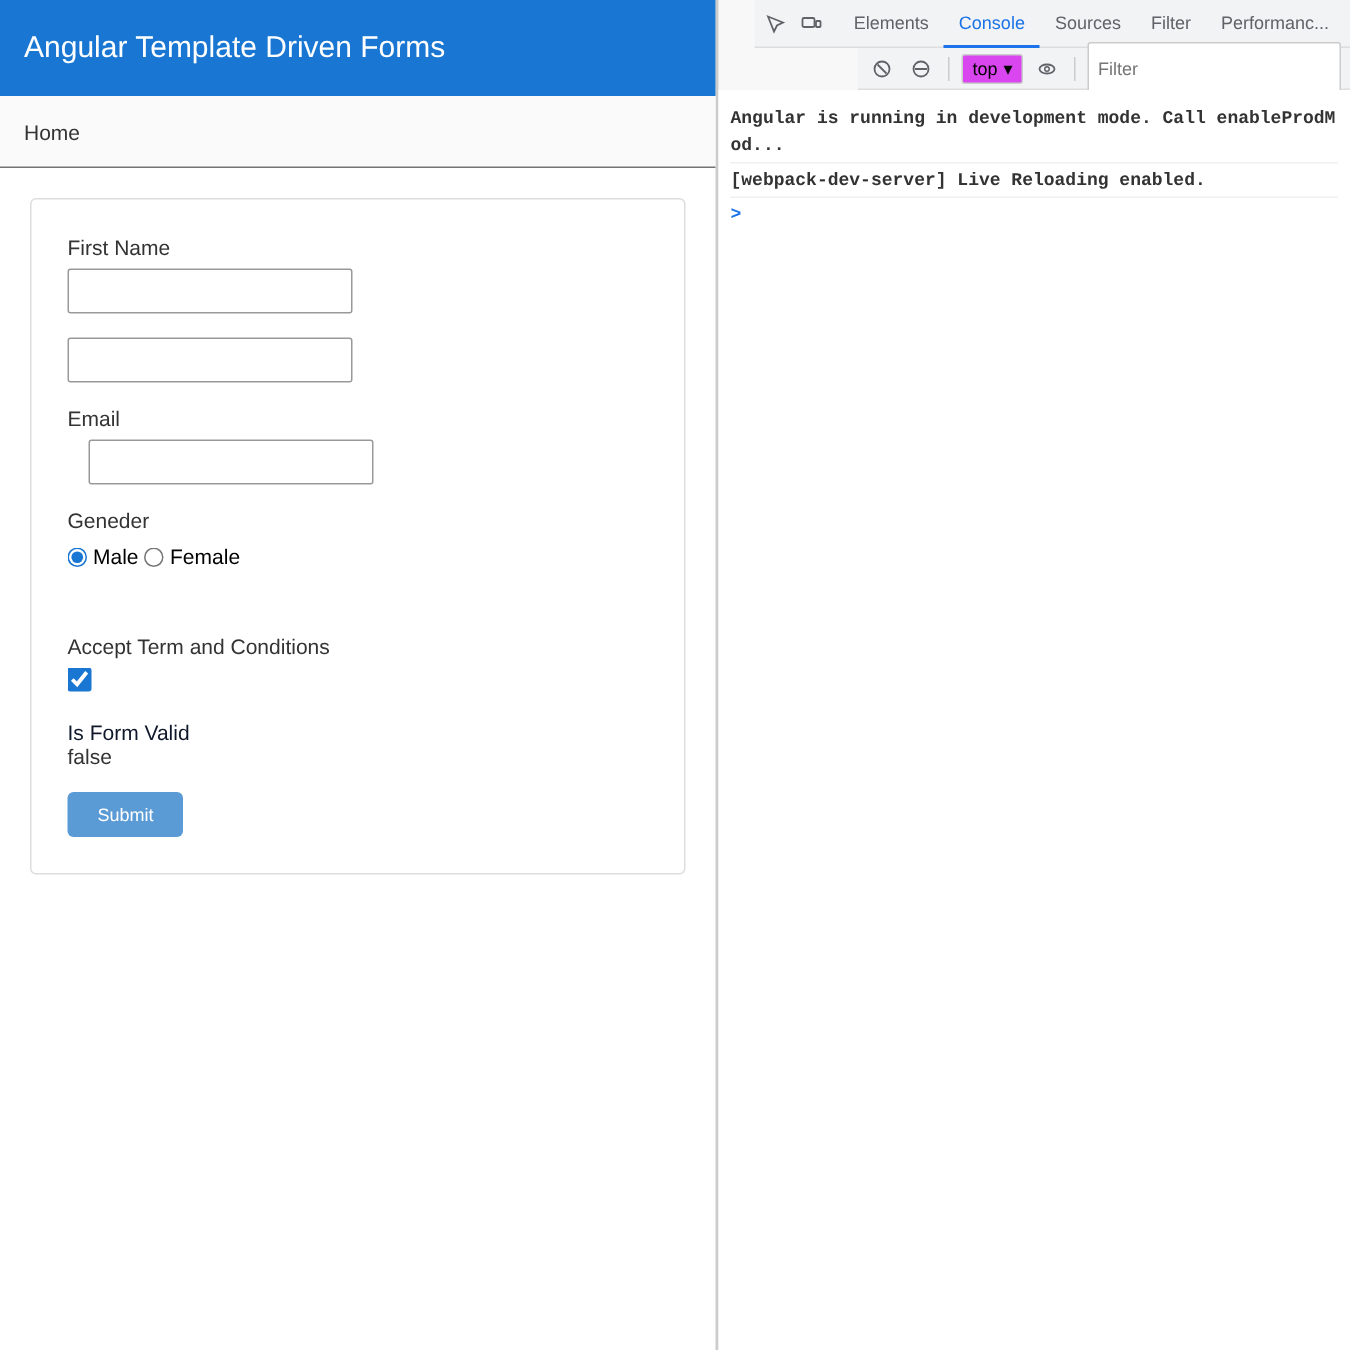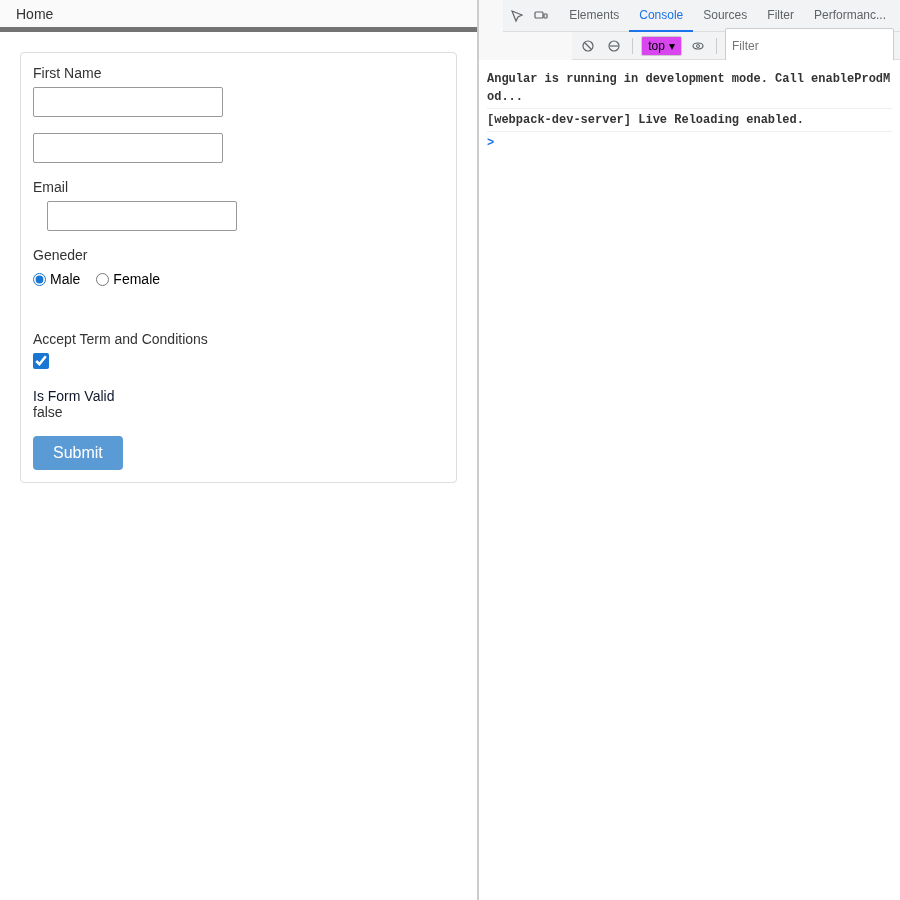--- a/index.html
+++ b/index.html
@@ -35,44 +35,44 @@
       height: 64px;
       display: flex;
       align-items: center;
       font-size: 20px;
       font-weight: 400;
       flex-shrink: 0;
     }
 
     .app-nav {
       background: #fafafa;
-      border-bottom: 5px solid #737373;
+      border-bottom: 1px solid #737373;
       padding: 0 16px;
-      height: 32px;
+      height: 48px;
       display: flex;
       align-items: center;
       flex-shrink: 0;
     }
 
     .app-nav a {
       color: #333;
       text-decoration: none;
       font-size: 14px;
       cursor: pointer;
     }
 
     .app-content {
       padding: 20px;
       flex: 1;
     }
 
     .form-card {
       border: 1px solid #ddd;
       border-radius: 4px;
-      padding: 12px;
+      padding: 24px;
       background: #fff;
       max-width: 450px;
     }
 
     .form-group {
       margin-bottom: 16px;
     }
 
     .form-label {
       display: block;
@@ -94,21 +94,21 @@
     .gender-label {
       display: block;
       font-size: 14px;
       color: #333;
       margin-bottom: 8px;
     }
 
     .radio-group {
       display: flex;
       align-items: center;
-      gap: 16px;
+      gap: 4px;
       margin-bottom: 16px;
     }
 
     .radio-option {
       display: flex;
       align-items: center;
       gap: 4px;
       font-size: 14px;
       cursor: pointer;
     }
@@ -151,21 +151,21 @@
       font-size: 14px;
       color: #333;
     }
 
     .submit-btn {
       background: #5b9bd5;
       color: #fff;
       border: none;
       border-radius: 4px;
       padding: 8px 20px;
-      font-size: 16px;
+      font-size: 12px;
       cursor: pointer;
     }
 
     
     .devtools-panel {
       flex: 1;
       background: #f8f8f8;
       display: flex;
       flex-direction: column;
       border-left: 1px solid #ccc;
@@ -298,20 +298,23 @@
       margin: 0 2px;
     }
   </style>
 </head>
 <body>
 
 <div class="layout">
 
   <div class="app-panel">
 
+    <div class="app-toolbar">
+      <span>Angular Template Driven Forms</span>
+    </div>
 
     <nav class="app-nav">
       <a>Home</a>
     </nav>
 
     <div class="app-content">
       <div class="form-card">
 
         <div class="form-group">
           <label class="form-label">First Name</label>

